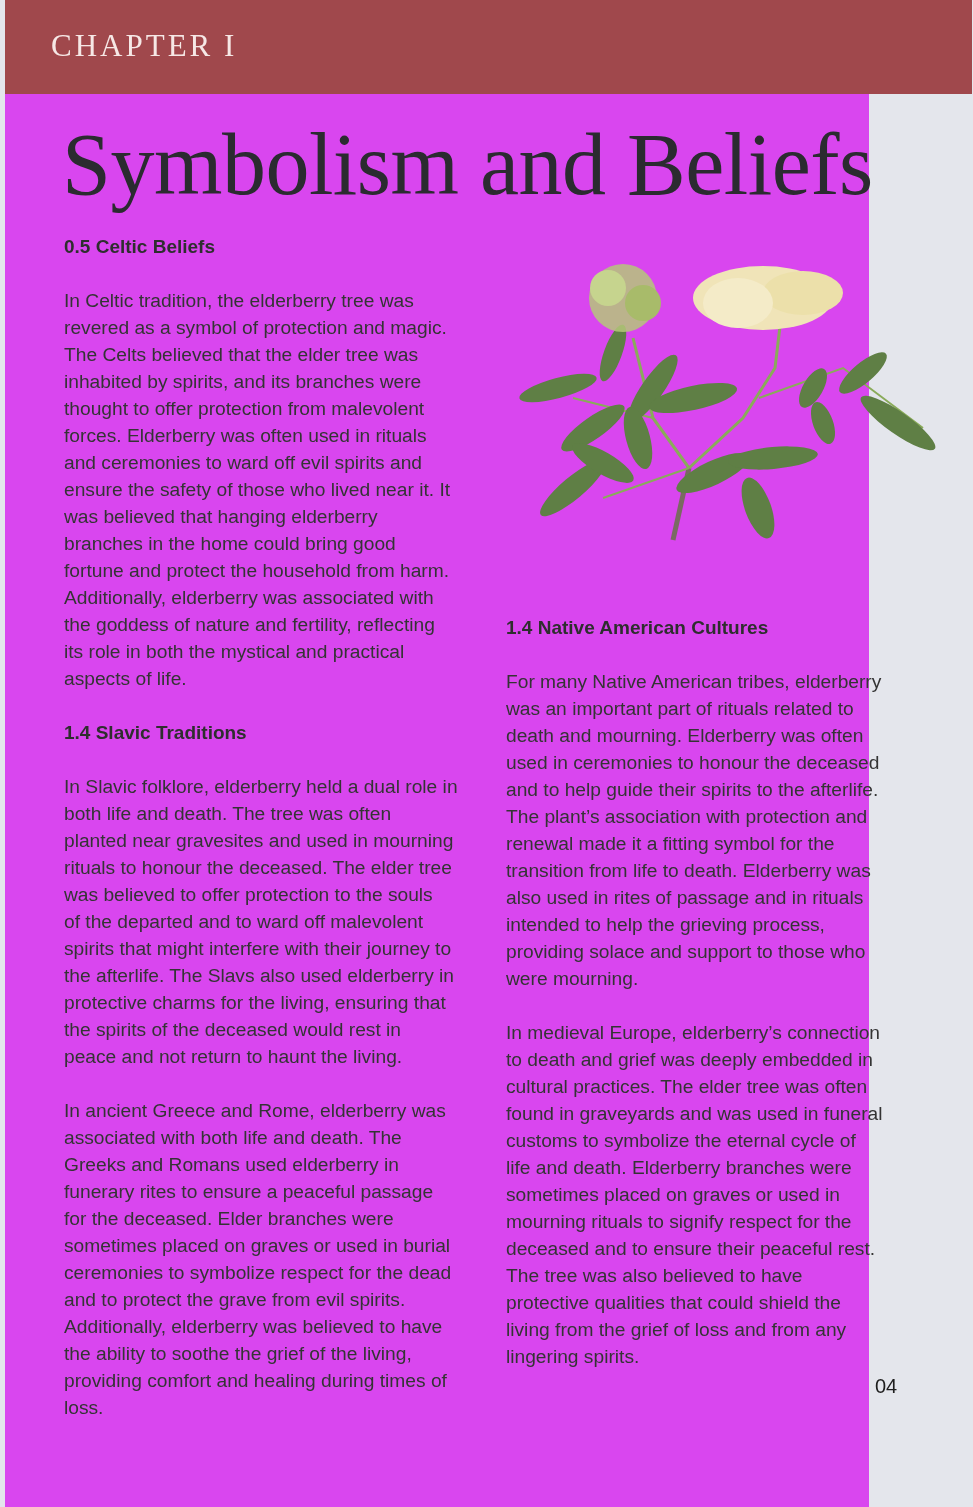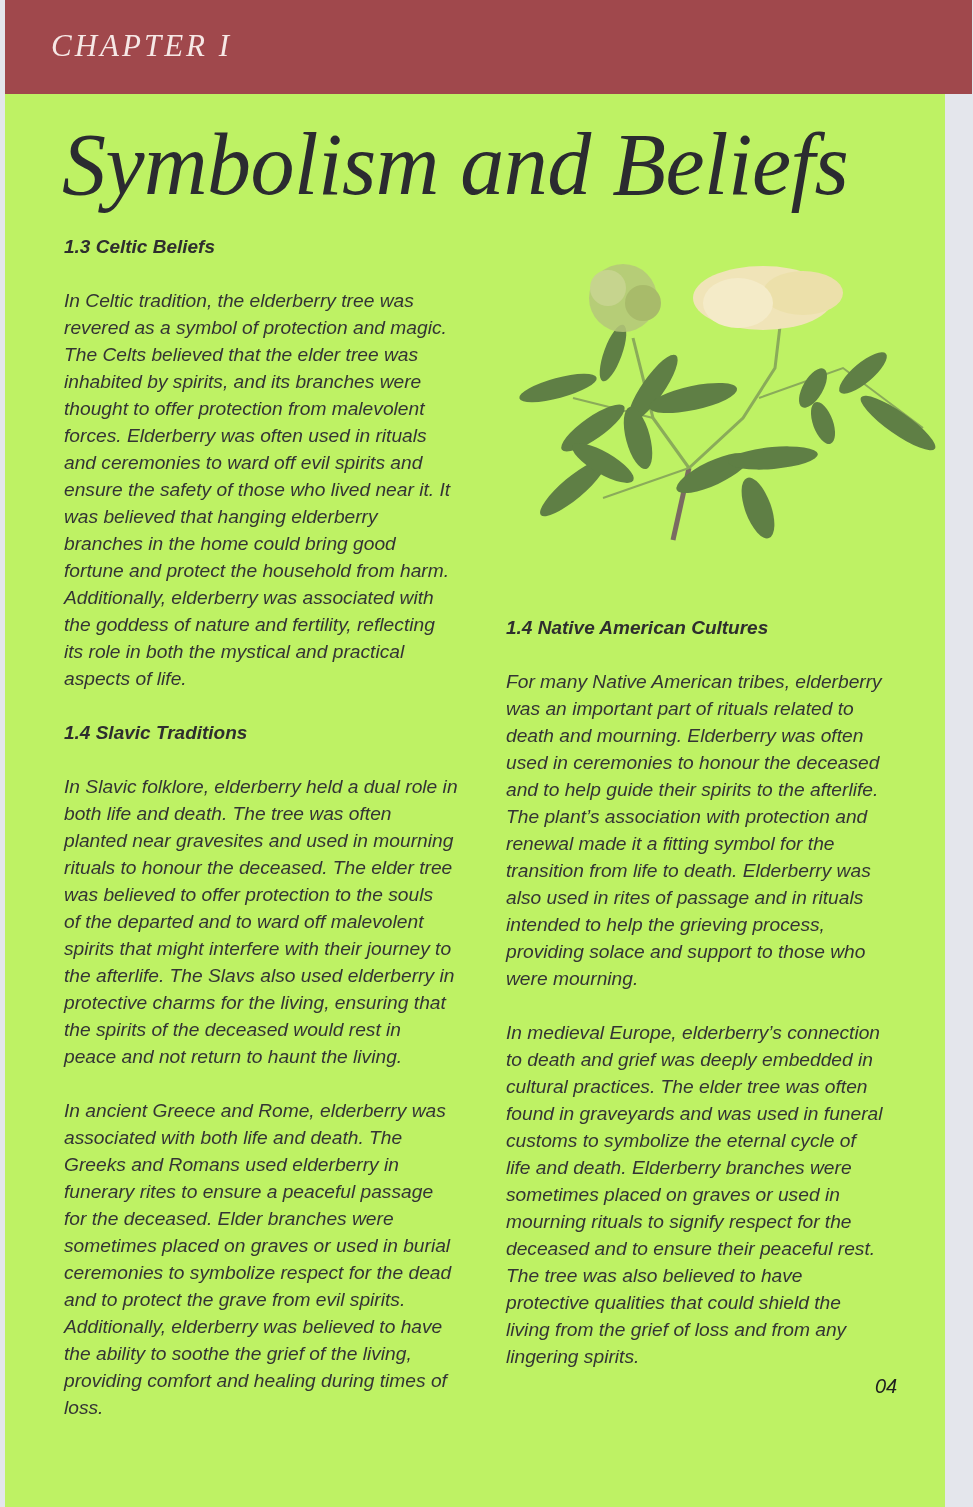--- a/index.html
+++ b/index.html
@@ -2,23 +2,22 @@
 <html><head>
 <meta charset="utf-8">
 <style>
   html, body { margin: 0; padding: 0; }
   body {
     width: 973px; height: 1507px; overflow: hidden;
     background: #e4e6ec;
     position: relative;
   }
   .page {
-    position: absolute; left: 5px; top: 0; width: 940px; height: 1507px;
-    background: #bef264;
-    font-style: italic;
+    position: absolute; left: 5px; top: 0; width: 864px; height: 1507px;
+    background: #d946ef;
   }
   .header-band {
     position: absolute; left: 0; top: 0; width: 967px; height: 94px;
     background: #a0484c;
   }
   .chapter-label {
     position: absolute; left: 46px; top: 28px;
     font-family: "Liberation Serif", "DejaVu Serif", serif;
     font-size: 31px; letter-spacing: 3px; color: #f6e8e6;
     white-space: nowrap;
@@ -58,21 +57,21 @@
 
 <div class="page">
   <div class="header-band" style="background: rgb(160, 72, 76);">
     <div class="chapter-label">CHAPTER I</div>
   </div>
 
   <div class="page-title">Symbolism and Beliefs</div>
 
   <div class="col col-left">
     <div>
-      <div class="section-heading">1.3 Celtic Beliefs</div>
+      <div class="section-heading">0.5 Celtic Beliefs</div>
       <div class="section-body">In Celtic tradition, the elderberry tree was
 revered as a symbol of protection and magic.
 The Celts believed that the elder tree was
 inhabited by spirits, and its branches were
 thought to offer protection from malevolent
 forces. Elderberry was often used in rituals
 and ceremonies to ward off evil spirits and
 ensure the safety of those who lived near it. It
 was believed that hanging elderberry
 branches in the home could bring good

